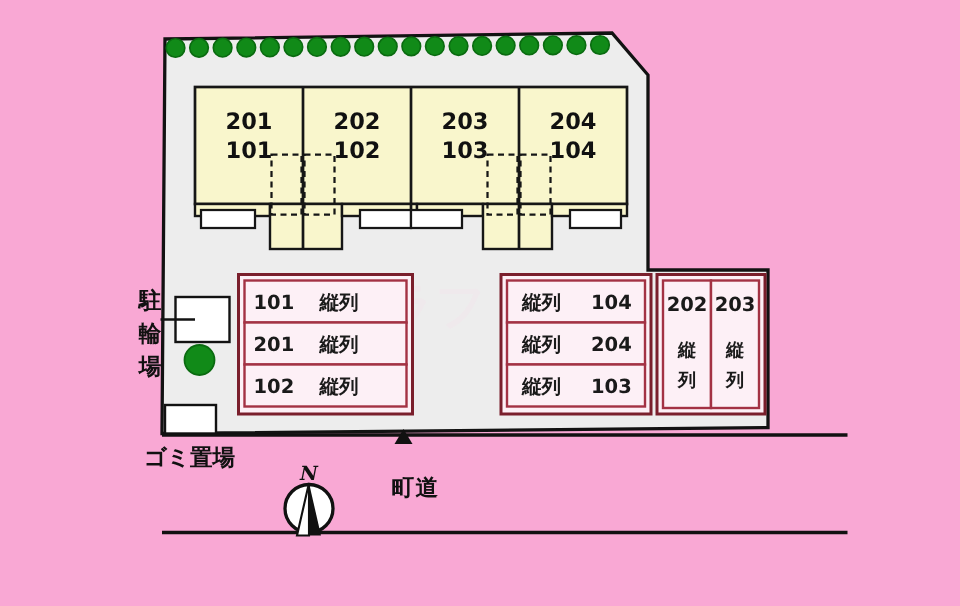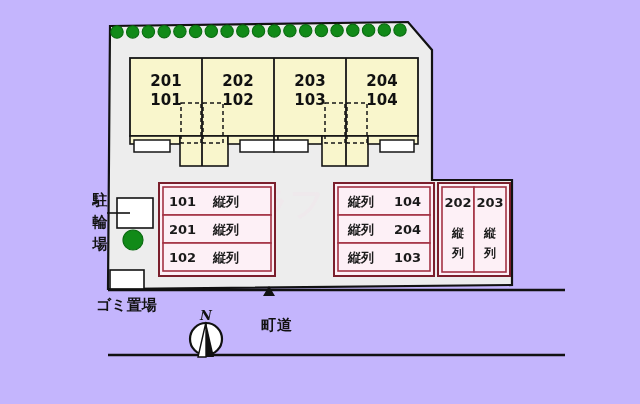--- a/index.html
+++ b/index.html
@@ -2,21 +2,21 @@
 <html><head>
 <meta charset="utf-8">
 <title>Site Plan</title>
 <style>
   html,body{margin:0;padding:0;background:#ffffff;}
   body{
     width:640px;height:404px;
     font-family:"DejaVu Sans","Liberation Sans",sans-serif;
     overflow:hidden;position:relative;
   }
-  #stage{position:absolute;left:0;top:0;width:640px;height:404px;background:#c4b5fd;}
+  #stage{position:absolute;left:0;top:0;width:640px;height:404px;background:#f9a8d4;}
   svg#plan{position:absolute;left:0;top:0;width:640px;height:404px;display:block;}
 
   
   .unit-num{font-family:"DejaVu Sans","Liberation Sans",sans-serif;font-size:15px;font-weight:bold;fill:#111111;}
   .cell-txt{font-family:"DejaVu Sans","Liberation Sans",sans-serif;font-size:13px;font-weight:bold;fill:#1a1a1a;}
   .cell-txt-v{font-family:"DejaVu Sans","Liberation Sans",sans-serif;font-size:12px;font-weight:bold;fill:#1a1a1a;}
   .jp-label{font-family:"DejaVu Sans","Liberation Sans",sans-serif;font-size:15px;font-weight:bold;fill:#111111;}
   .jp-label-road{font-family:"DejaVu Sans","Liberation Sans",sans-serif;font-size:15px;font-weight:bold;fill:#111111;letter-spacing:1px;}
   .compass-n{font-family:"DejaVu Serif","Liberation Serif",serif;font-size:13px;font-weight:bold;font-style:italic;fill:#111111;}
   .wm{font-family:"DejaVu Sans","Liberation Sans",sans-serif;font-size:34px;font-weight:bold;fill:#efe9ec;}

